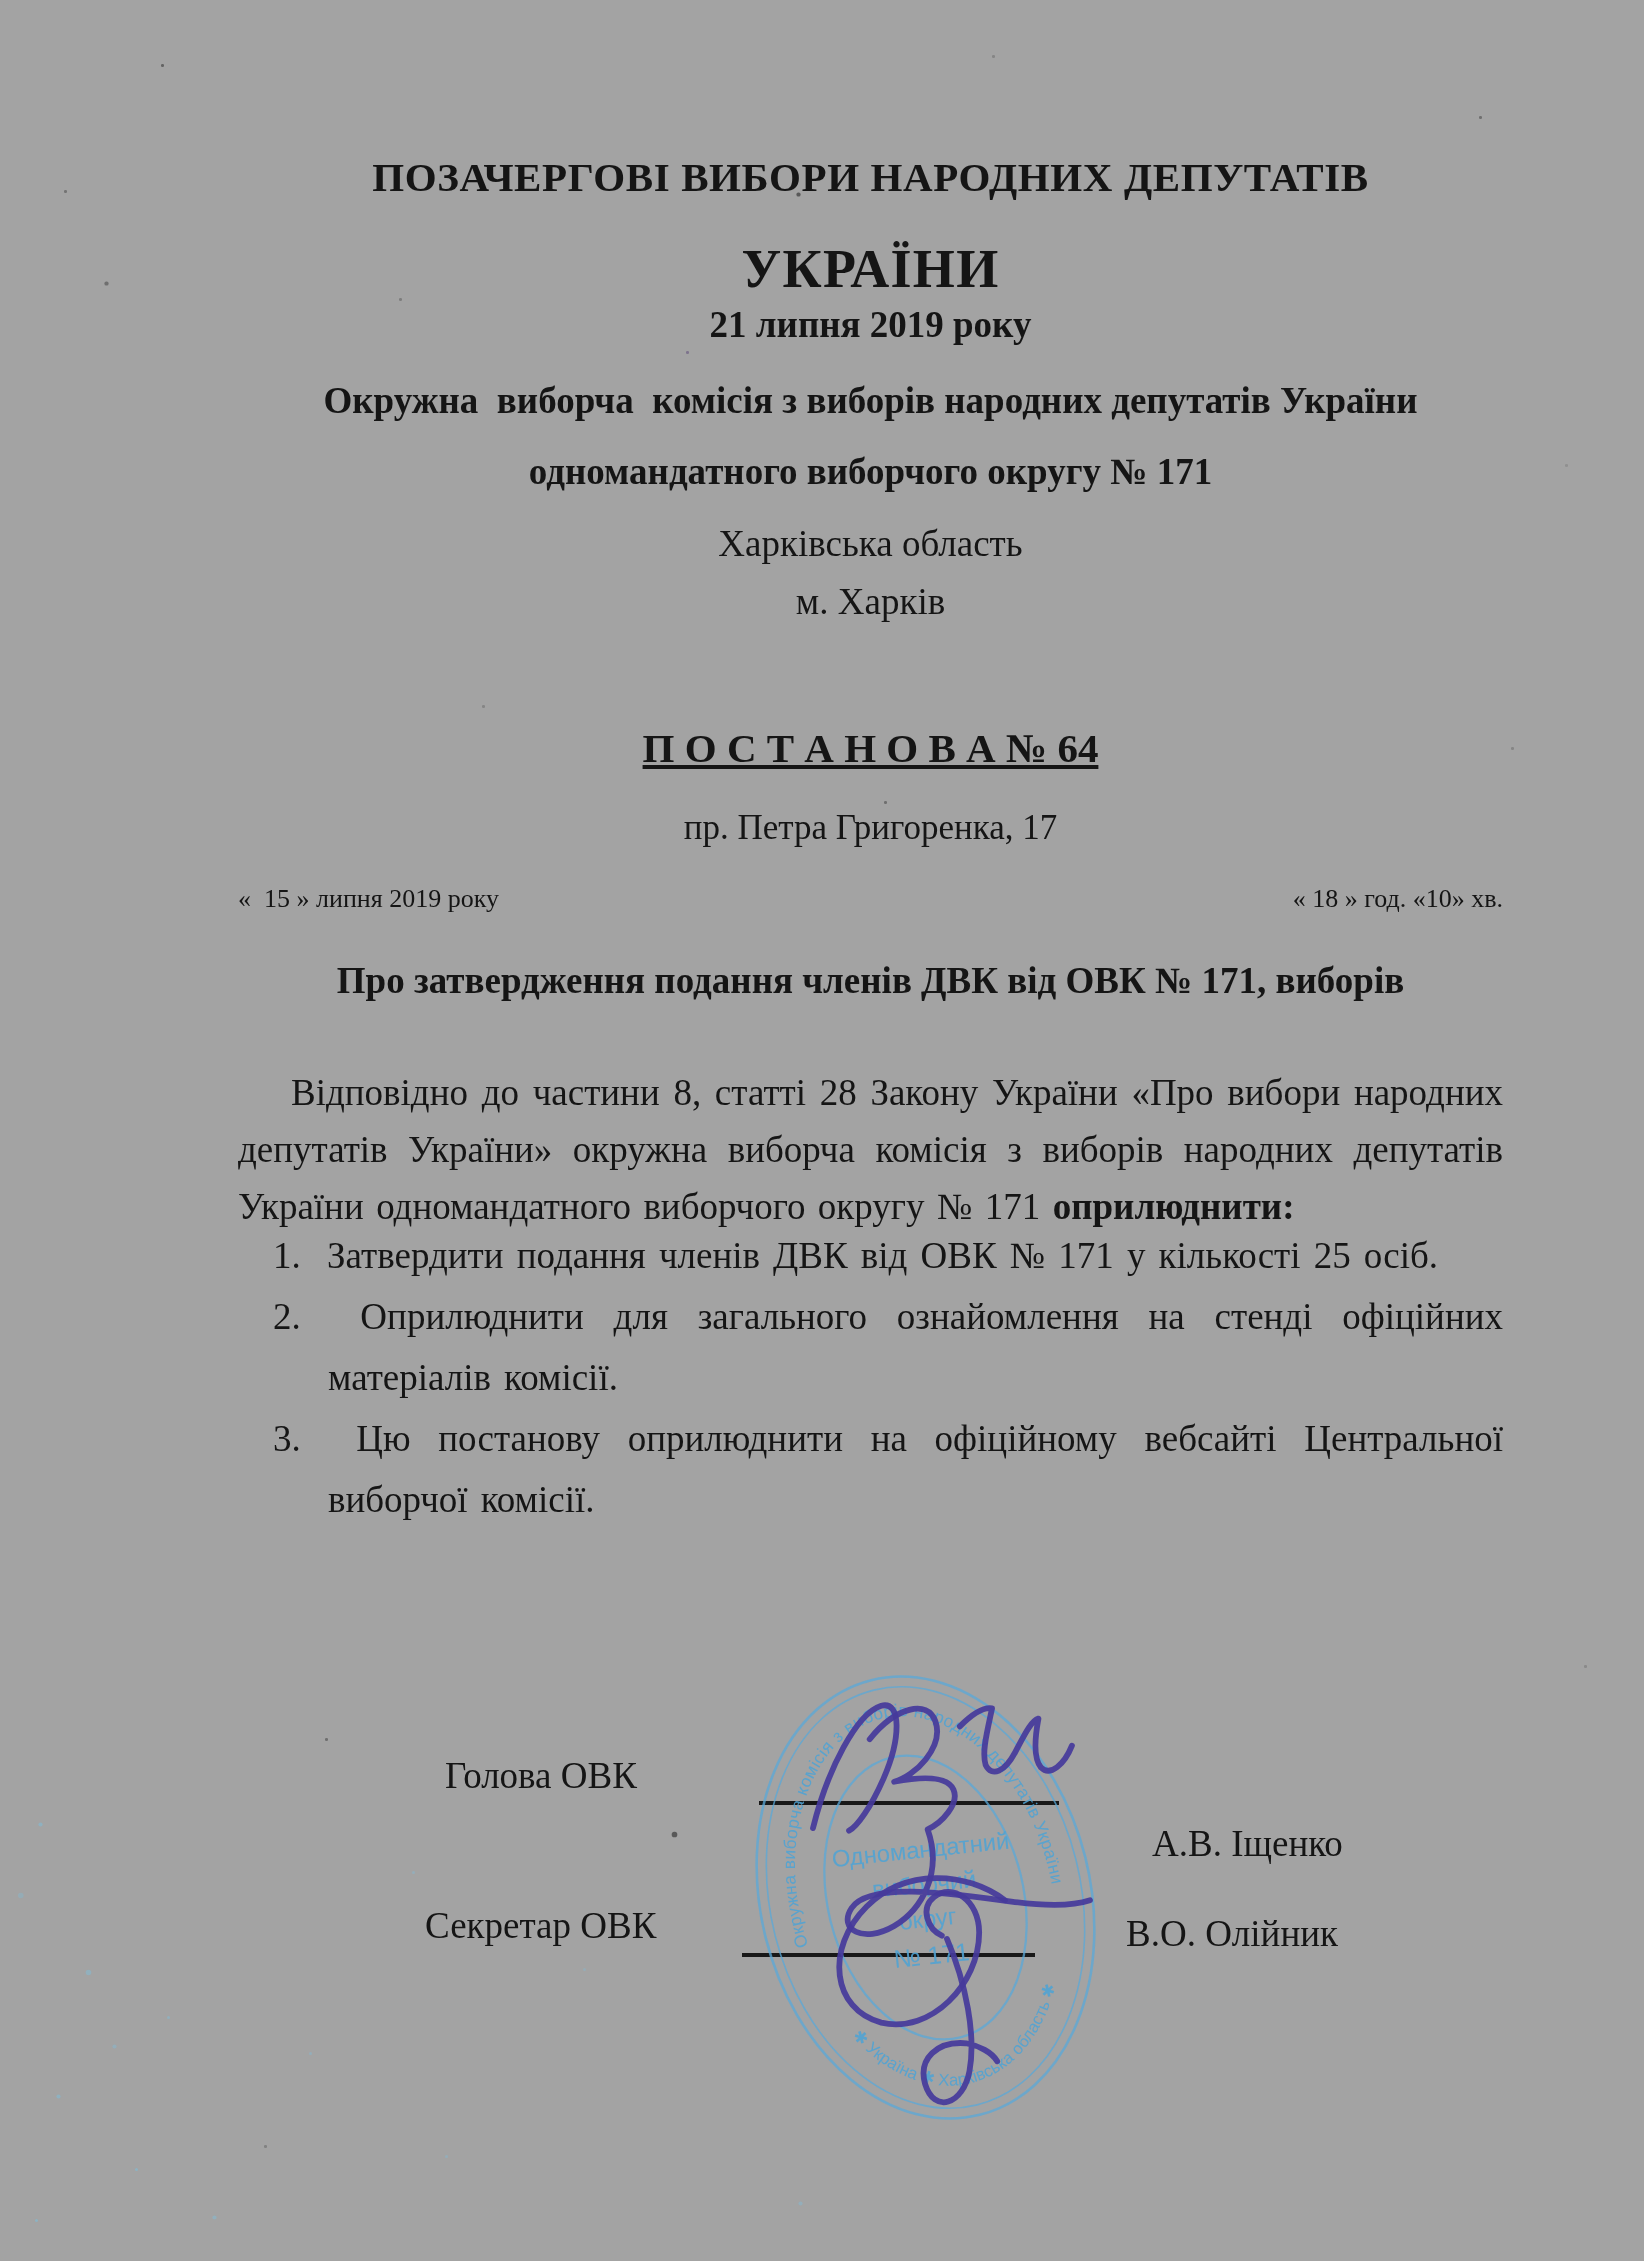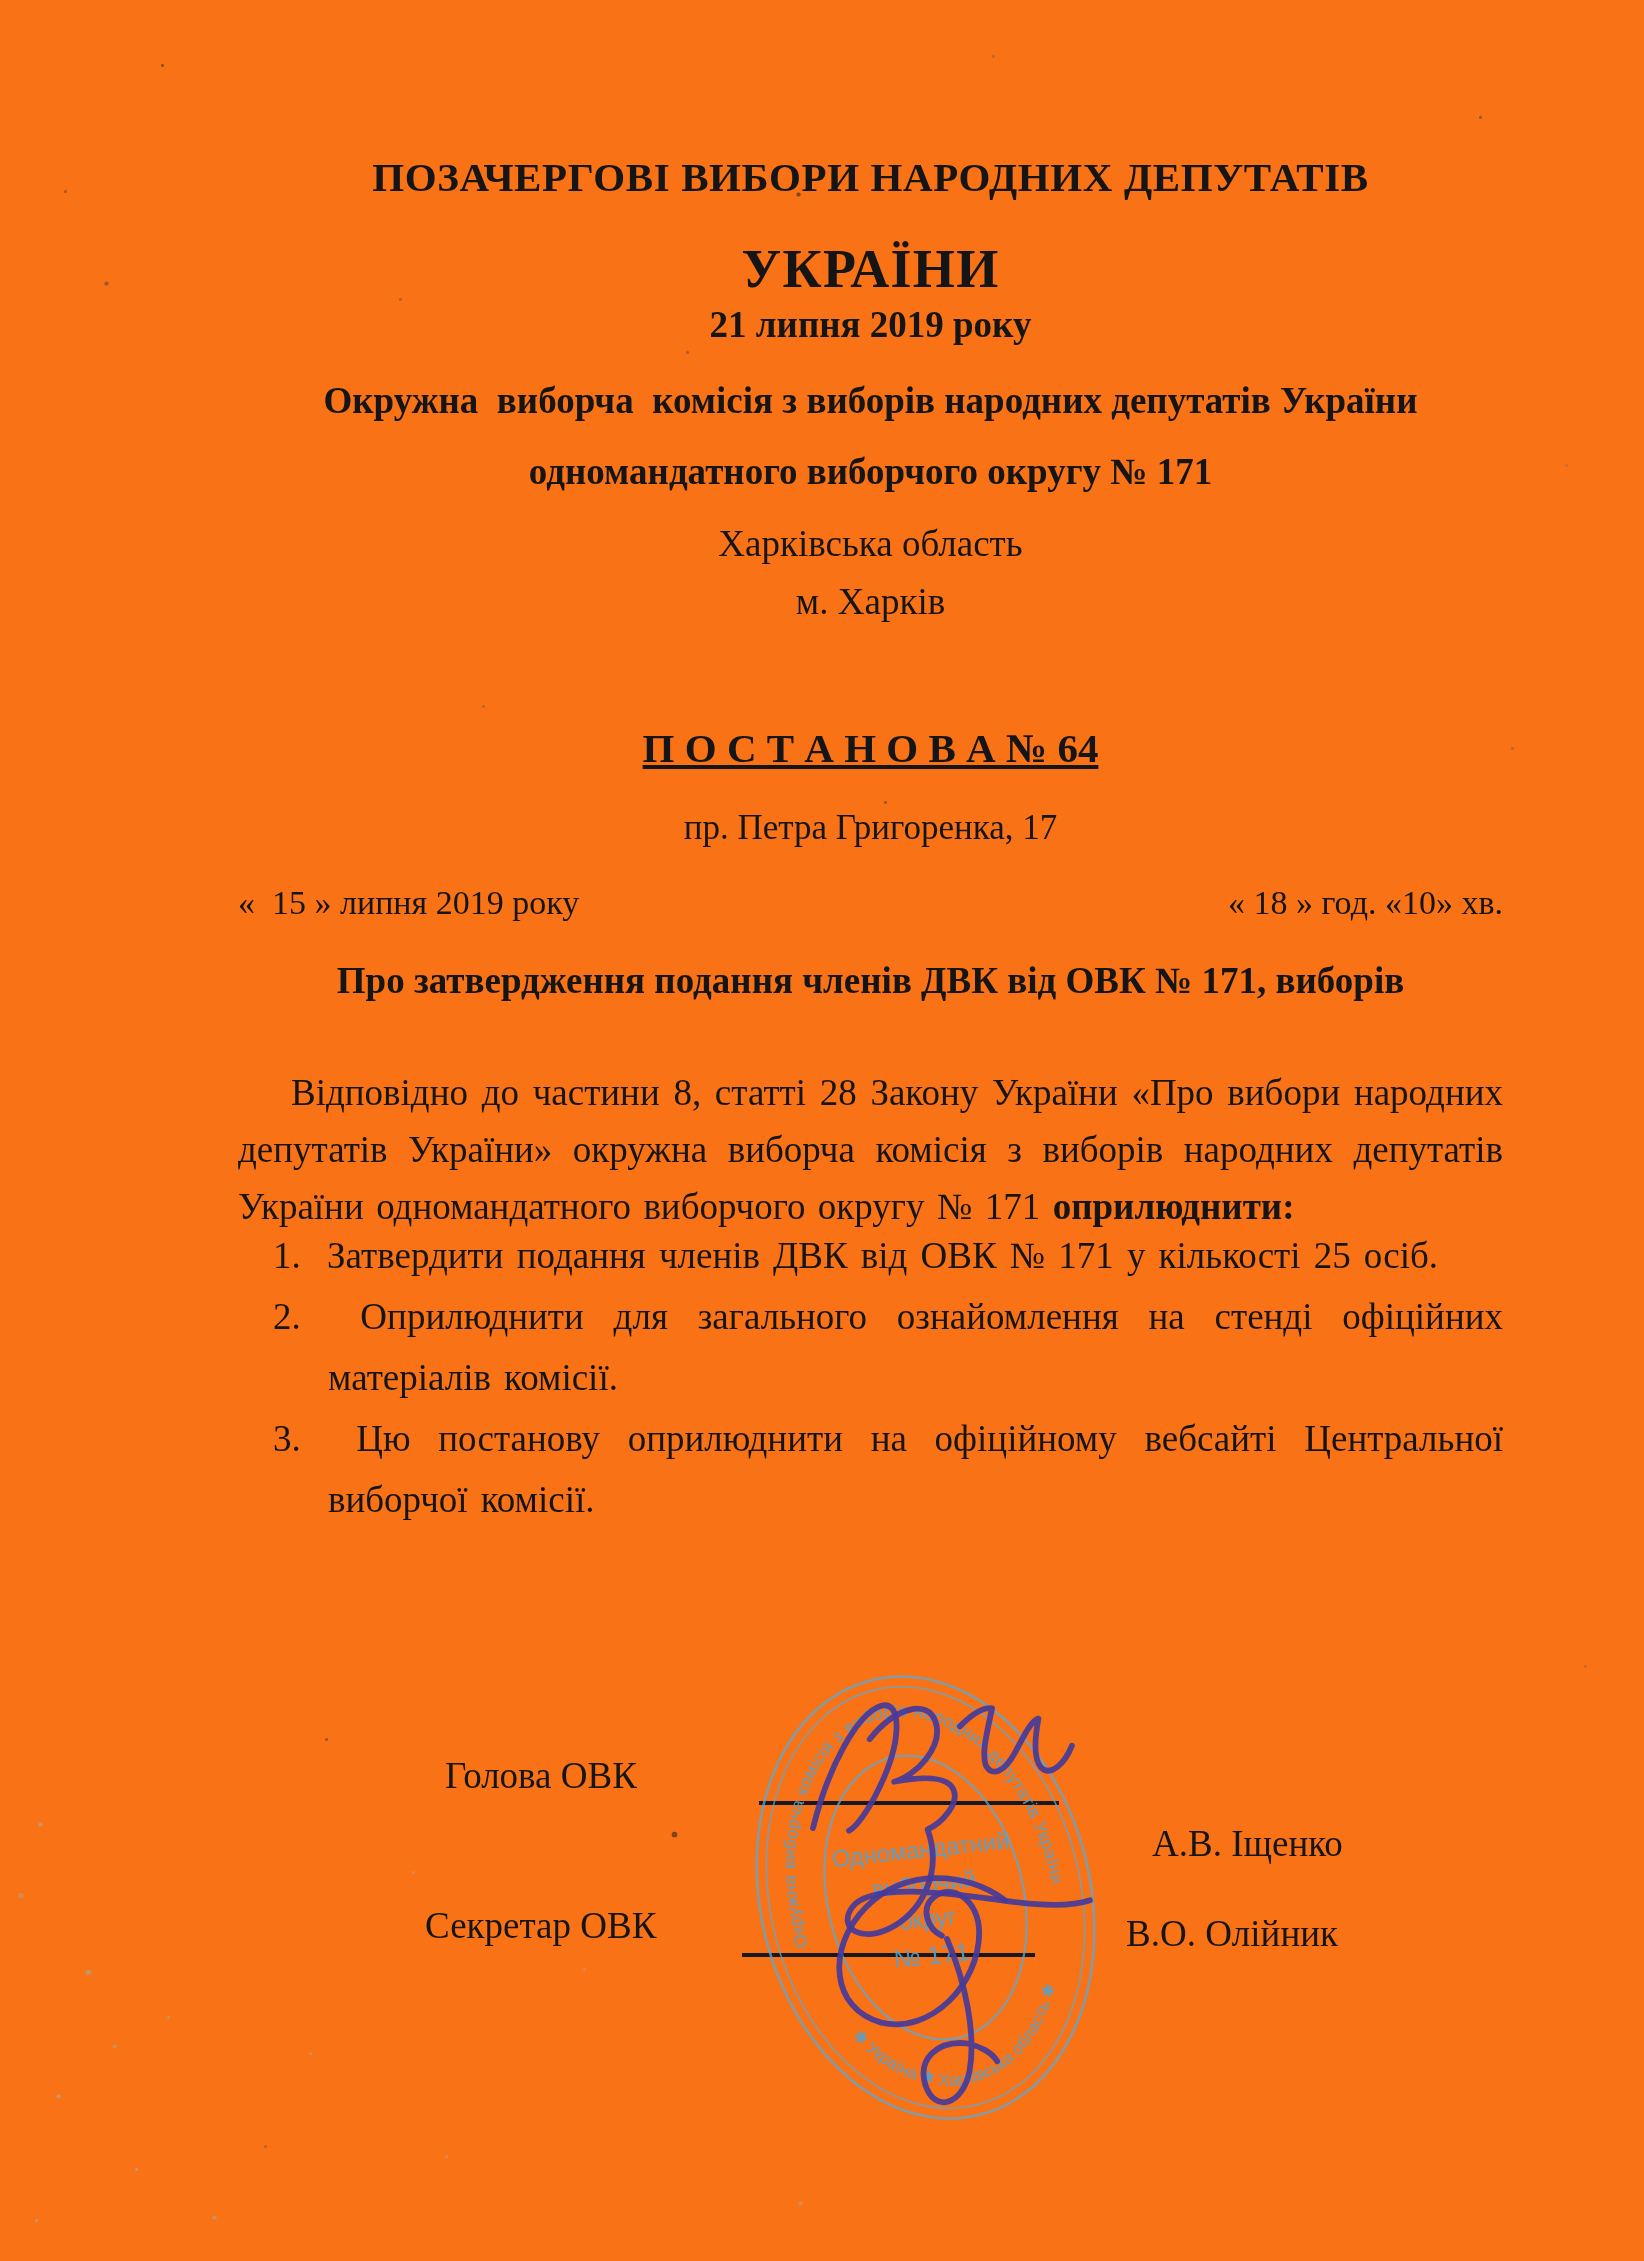--- a/index.html
+++ b/index.html
@@ -1,38 +1,38 @@
 <!DOCTYPE html>
 <html lang="uk" style="font-size:10.3px"><head>
 <meta charset="utf-8">
 <style>
   html,body{margin:0;padding:0;background:#e8e8e8;}
   .page{
     position:relative;
     width:1644px;height:2261px;
-    background:#f97316;
+    background:#a3a3a3;
     overflow:hidden;
     font-family:"Liberation Serif","DejaVu Serif",serif;
     color:#151515;
   }
   .abs{position:absolute;left:238px;width:1265px;}
   .center{text-align:center;}
   .pre{white-space:pre;}
   .b{font-weight:bold;}
 
   .title1{top:153px;font-size:41px;font-weight:bold;letter-spacing:0.6px;}
   .title2{top:238px;font-size:54px;font-weight:bold;letter-spacing:1.3px;}
   .eldate{top:303px;font-size:37px;font-weight:bold;}
   .comm1{top:379px;font-size:37px;font-weight:bold;}
   .comm2{top:450px;font-size:37px;font-weight:bold;}
   .region{top:522px;font-size:37px;}
   .city{top:580px;font-size:37px;}
   .res-title{top:724px;font-size:41px;font-weight:bold;text-decoration:underline;}
   .address{top:808px;font-size:35px;}
-  .dateline{top:884px;font-size:34px;display:flex;justify-content:space-between;}
+  .dateline{top:884px;font-size:26px;display:flex;justify-content:space-between;}
   .subject{top:952px;font-size:37px;font-weight:bold;line-height:58px;}
   .preamble{
     top:1064px;font-size:37px;line-height:57px;
     text-align:justify;text-indent:53px;word-spacing:3.2px;margin:0;
   }
   .rlist{
     top:1225px;font-size:37px;line-height:61px;
     margin:0;padding:0;list-style:none;counter-reset:itm;
   }
   .rlist li{

